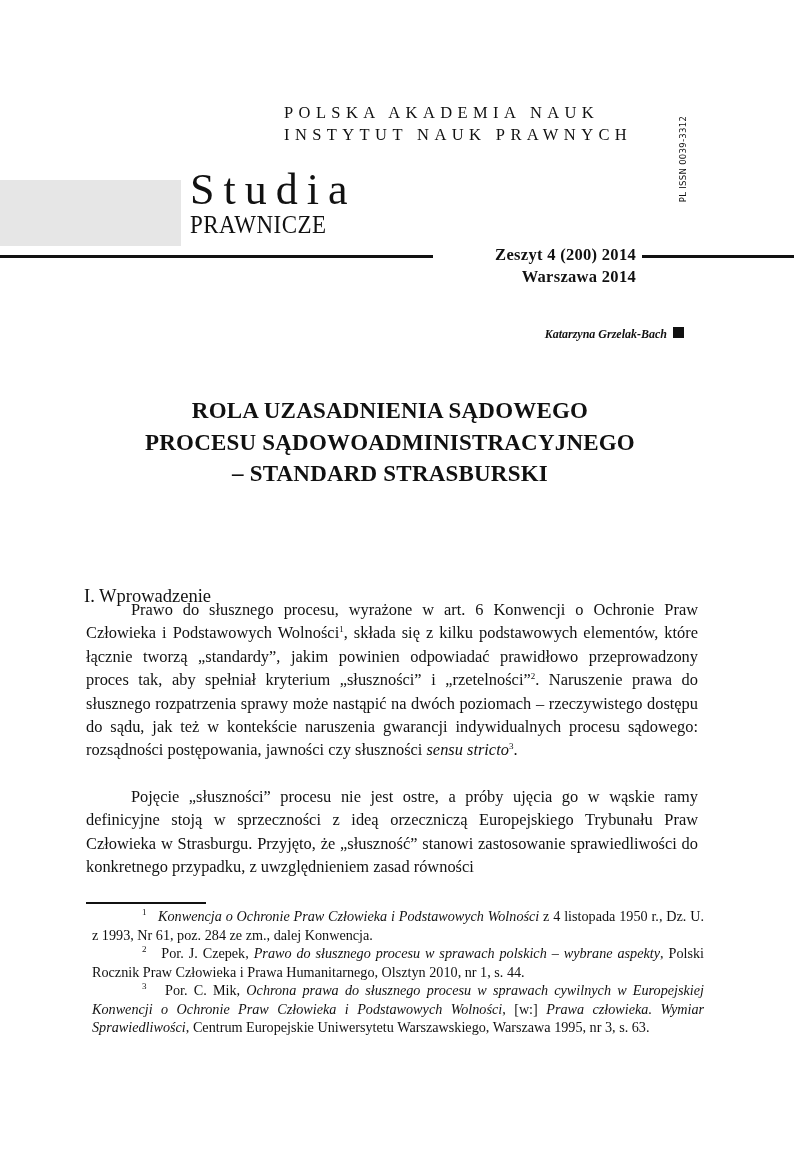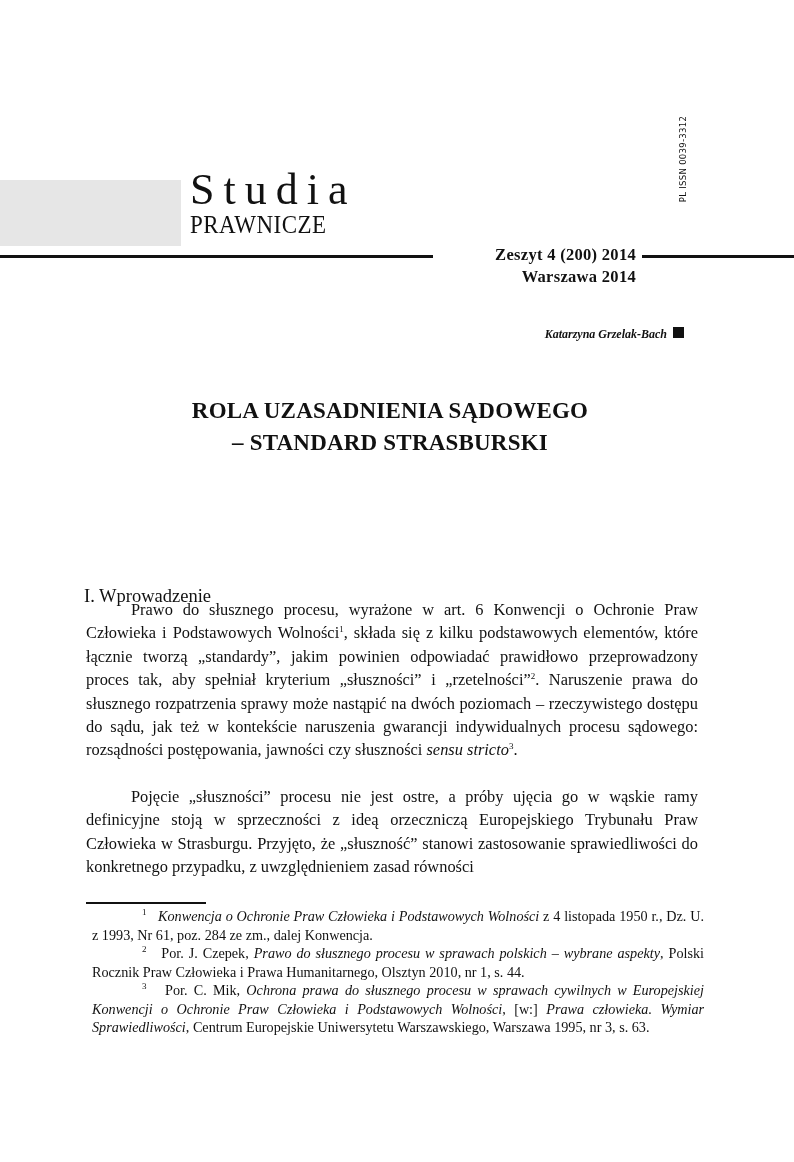--- a/index.html
+++ b/index.html
@@ -27,20 +27,22 @@
     .fn p { margin:0; text-indent:50px; }
     .fn1 { top:907px; }
     .fn2 { top:944px; }
     .fn3 { top:981px; }
     i { font-style:italic; }
   </style>
 </head>
 <body>
 
 <div class="abs pan">
+  <div>POLSKA AKADEMIA NAUK</div>
+  <div>INSTYTUT NAUK PRAWNYCH</div>
 </div>
 
 <div class="abs issn">
   <span>PL ISSN 0039-3312</span>
 </div>
 
 <div class="abs graybox"></div>
 <div class="abs studia">Studia</div>
 <div class="abs prawnicze">PRAWNICZE</div>
 
@@ -51,20 +53,21 @@
   <div>Zeszyt 4 (200) 2014</div>
   <div>Warszawa 2014</div>
 </div>
 
 <div class="abs author">
   <span>Katarzyna Grzelak-Bach</span><span class="sq"></span>
 </div>
 
 <div class="abs title">
   <div>ROLA UZASADNIENIA SĄDOWEGO</div>
+  <div>PROCESU SĄDOWOADMINISTRACYJNEGO</div>
   <div>– STANDARD STRASBURSKI</div>
 </div>
 
 <div class="abs sechead">I. Wprowadzenie</div>
 
 <div class="abs body p1">
   <p><span>Prawo do słusznego procesu, wyrażone w art. 6 Konwencji o Ochronie Praw Człowieka i Podstawowych Wolności</span><sup>1</sup><span>, składa się z kilku podstawowych elementów, które łącznie tworzą „standardy”, jakim powinien odpowiadać prawidłowo przeprowadzony proces tak, aby spełniał kryterium „słuszności” i „rzetelności”</span><sup>2</sup><span>. Naruszenie prawa do słusznego rozpatrzenia sprawy może nastąpić na dwóch poziomach – rzeczywistego dostępu do sądu, jak też w kontekście naruszenia gwarancji indywidualnych procesu sądowego: rozsądności postępowania, jawności czy słuszności </span><i>sensu stricto</i><sup>3</sup><span>.</span></p>
 </div>
 
 <div class="abs body p2">

